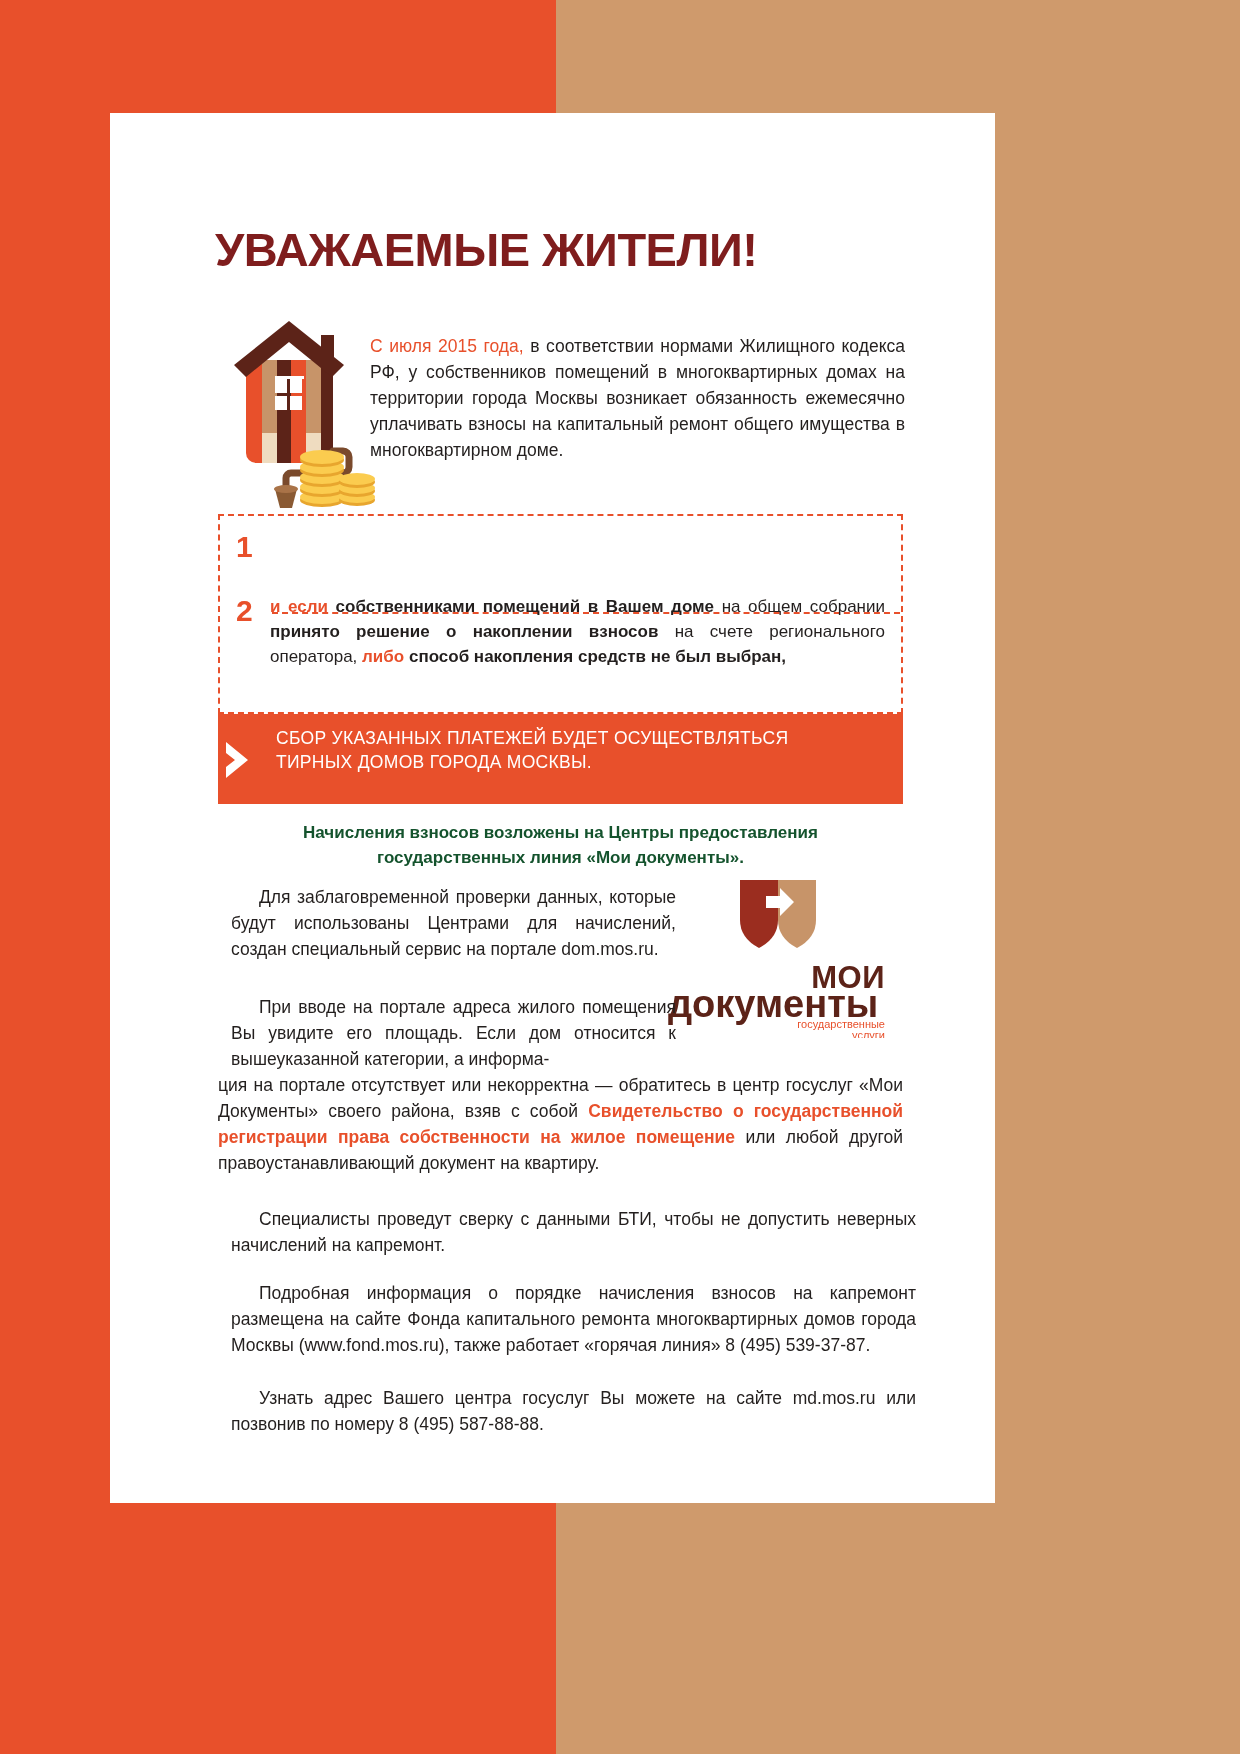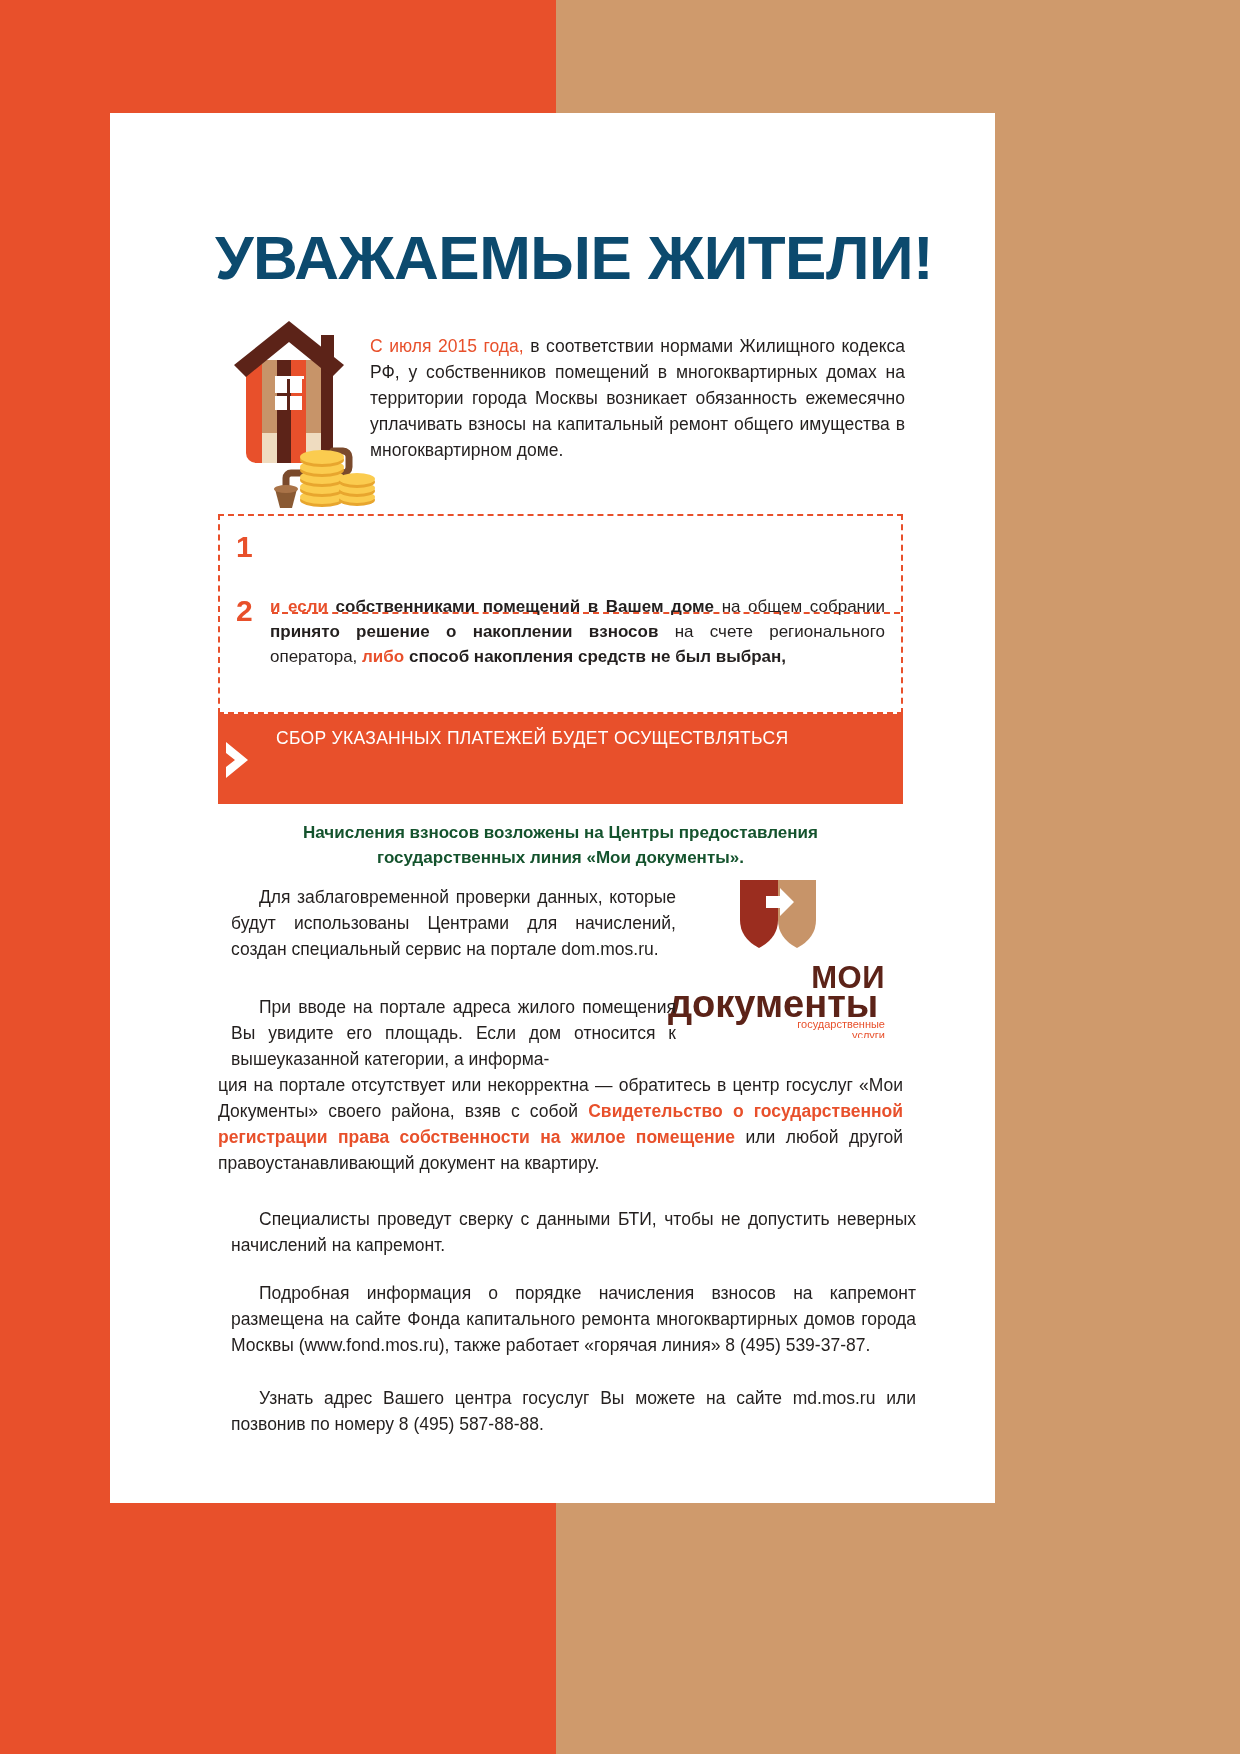--- a/index.html
+++ b/index.html
@@ -18,22 +18,22 @@
     position:absolute;left:110px;top:113px;
     width:885px;height:1390px;
     background:#ffffff;
     box-sizing:border-box;
     padding:0;
   }
 
   
   #title{
     position:absolute;left:215px;top:222px;
-    font-size:62px;font-weight:bold;letter-spacing:-0.5px;
-    color:#0c4a6e;white-space:nowrap;
+    font-size:47px;font-weight:bold;letter-spacing:-0.5px;
+    color:#7f1d1d;white-space:nowrap;
     font-family:"Liberation Sans",sans-serif;
   }
 
   
   #house-icon{position:absolute;left:213px;top:313px;width:150px;height:195px;}
 
   
   #intro{
     position:absolute;left:370px;top:333px;width:535px;
     font-size:17.5px;line-height:26px;color:#231f1e;
@@ -184,20 +184,21 @@
 </div>
 
 <div id="banner-wrap">
   <div id="banner-arrow">
     <svg width="30" height="40" viewBox="0 0 30 40" xmlns="http://www.w3.org/2000/svg">
       <path d="M2 2 L24 20 L2 38 L2 27 L11 20 L2 13 Z" fill="#ffffff"></path>
     </svg>
   </div>
   <div id="banner">
     <div class="bl">СБОР УКАЗАННЫХ ПЛАТЕЖЕЙ БУДЕТ ОСУЩЕСТВЛЯТЬСЯ</div>
+    <div class="bl last">ТИРНЫХ ДОМОВ ГОРОДА МОСКВЫ.</div>
   </div>
 </div>
 
 <div id="subhead">
   <div>Начисления взносов возложены на Центры предоставления</div>
   <div>государственных линия «Мои документы».</div>
 </div>
 
 <div id="md-logo">
   <svg width="225" height="160" viewBox="0 0 225 160" xmlns="http://www.w3.org/2000/svg">

